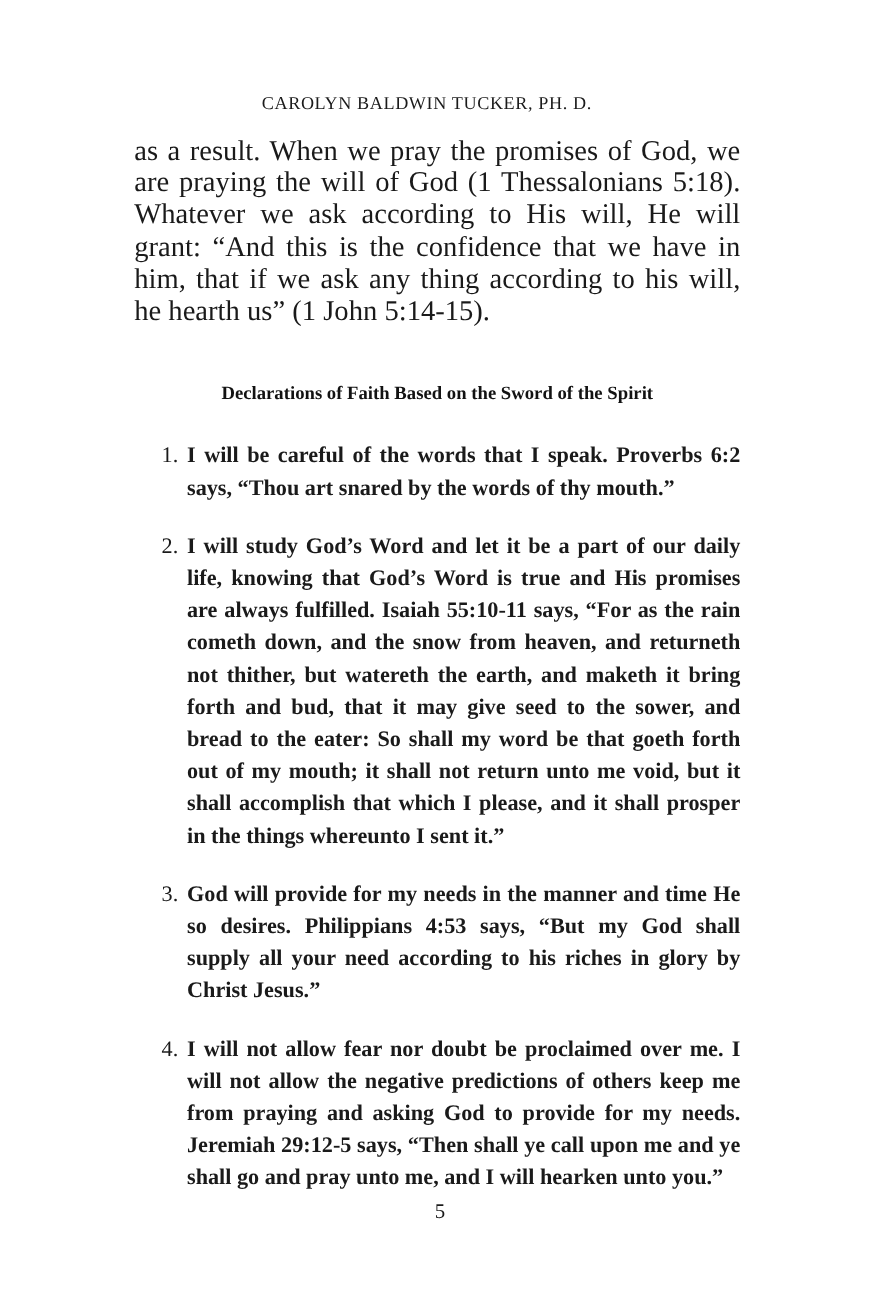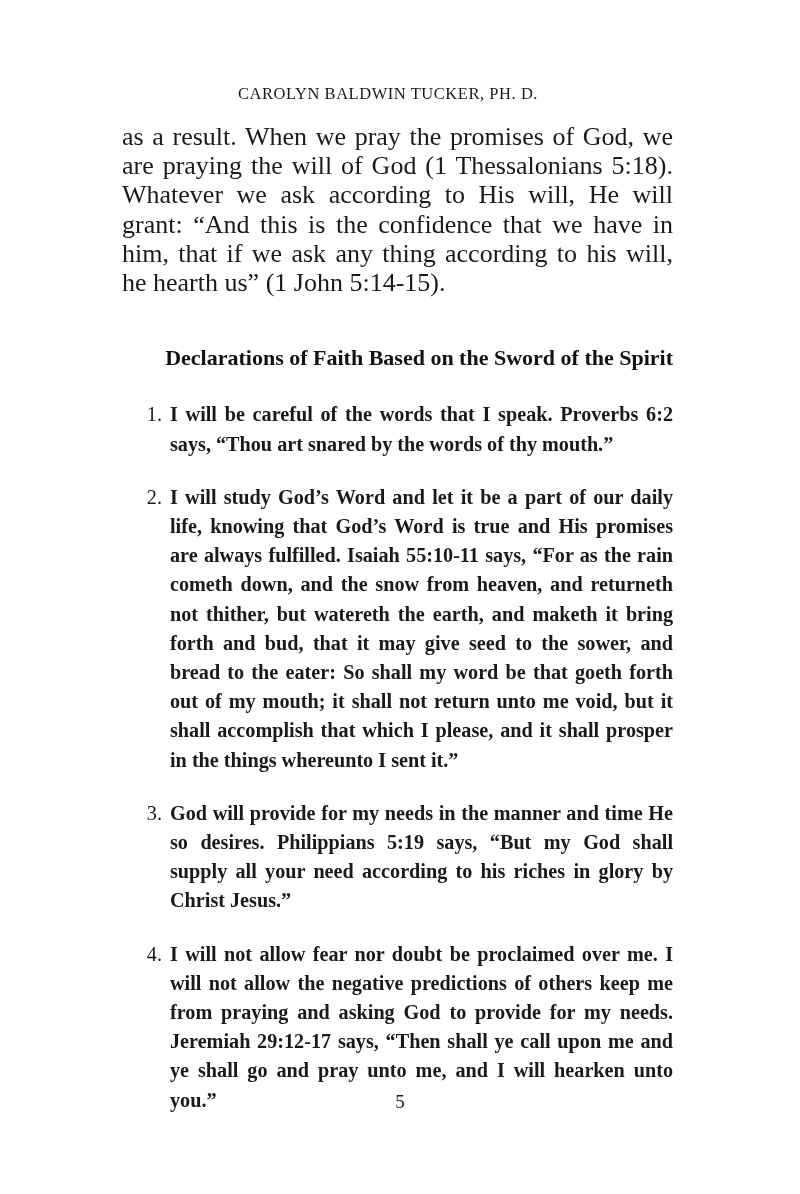--- a/index.html
+++ b/index.html
@@ -54,24 +54,24 @@
     line-height: 29.2px;
     text-align: justify;
     text-justify: inter-word;
     color: #1a1a1a;
     hyphens: none;
   }
 
   h2.section-heading {
     margin: 0;
     padding: 0;
-    font-size: 22px;
+    font-size: 17px;
     line-height: 29.2px;
     font-weight: bold;
-    text-align: right;
+    text-align: center;
     color: #121212;
     margin-top: 46px;
     margin-bottom: 0;
   }
 
   ol.decl-list {
     list-style: none;
     margin: 0;
     padding: 0;
     margin-top: 28px;
@@ -136,25 +136,25 @@
       <li>
         <span class="marker">1.</span>
         <span class="item-text">I will be careful of the words that I speak. Proverbs 6:2 says, “Thou art snared by the words of thy mouth.”</span>
       </li>
       <li>
         <span class="marker">2.</span>
         <span class="item-text">I will study God’s Word and let it be a part of our daily life, knowing that God’s Word is true and His promises are always fulfilled. Isaiah 55:10-11 says, “For as the rain cometh down, and the snow from heaven, and returneth not thither, but watereth the earth, and maketh it bring forth and bud, that it may give seed to the sower, and bread to the eater: So shall my word be that goeth forth out of my mouth; it shall not return unto me void, but it shall accomplish that which I please, and it shall prosper in the things whereunto I sent it.”</span>
       </li>
       <li>
         <span class="marker">3.</span>
-        <span class="item-text">God will provide for my needs in the manner and time He so desires. Philippians 5:19 says, “But my God shall supply all your need according to his riches in glory by Christ Jesus.”</span>
+        <span class="item-text">God will provide for my needs in the manner and time He so desires. Philippians 4:53 says, “But my God shall supply all your need according to his riches in glory by Christ Jesus.”</span>
       </li>
       <li>
         <span class="marker">4.</span>
-        <span class="item-text">I will not allow fear nor doubt be proclaimed over me. I will not allow the negative predictions of others keep me from praying and asking God to provide for my needs. Jeremiah 29:12-17 says, “Then shall ye call upon me and ye shall go and pray unto me, and I will hearken unto you.”</span>
+        <span class="item-text">I will not allow fear nor doubt be proclaimed over me. I will not allow the negative predictions of others keep me from praying and asking God to provide for my needs. Jeremiah 29:12-5 says, “Then shall ye call upon me and ye shall go and pray unto me, and I will hearken unto you.”</span>
       </li>
     </ol>
 
   </div>
 
   <div class="folio">5</div>
 
 </div>
 
 </body></html>

